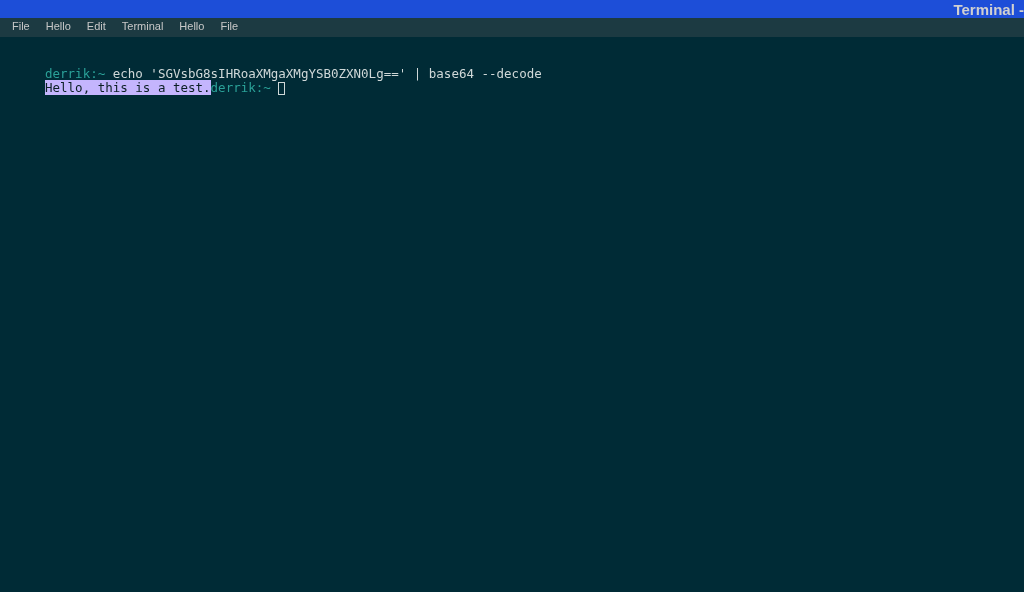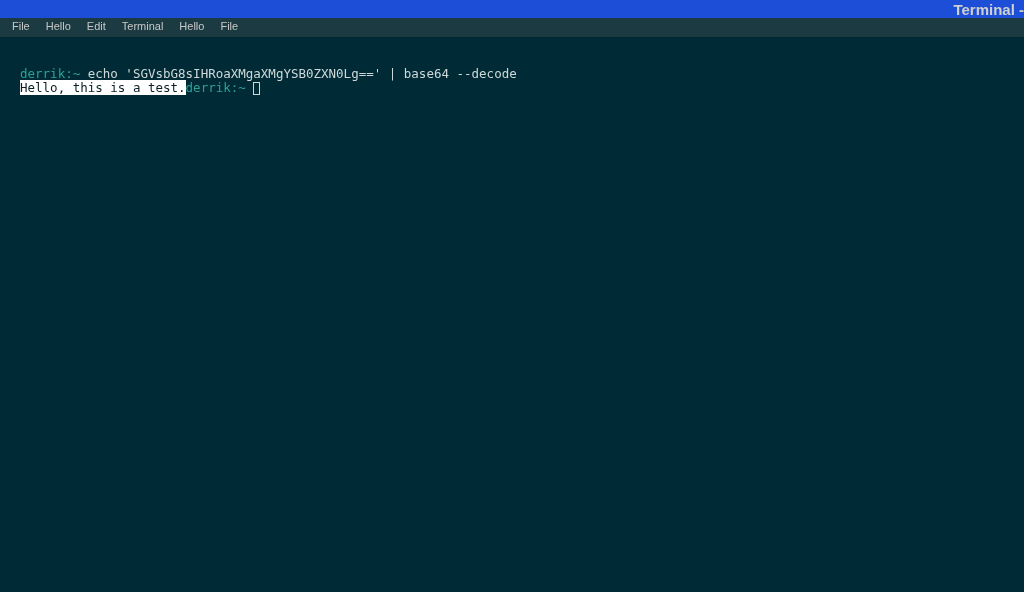--- a/index.html
+++ b/index.html
@@ -38,33 +38,34 @@
       padding: 2px 8px;
       cursor: pointer;
     }
     .terminal-body {
       background: #002b36;
       padding: 2px 20px;
       font-family: "DejaVu Sans Mono", "Liberation Mono", monospace;
       font-size: 12.5px;
       line-height: 14px;
       white-space: pre;
+      margin-left: 25px;
     }
     .line {
       display: block;
       height: 14px;
     }
     .prompt {
       color: #2aa198;
     }
     .cmd {
       color: #cfd8d8;
     }
     .output-highlight {
-      background: #ffffff;
+      background: #c4b5fd;
       color: #0b1f24;
     }
     .cursor {
       display: inline-block;
       width: 7px;
       height: 13px;
       border: 1px solid #cfd8d8;
       vertical-align: bottom;
       margin-bottom: 0px;
     }

